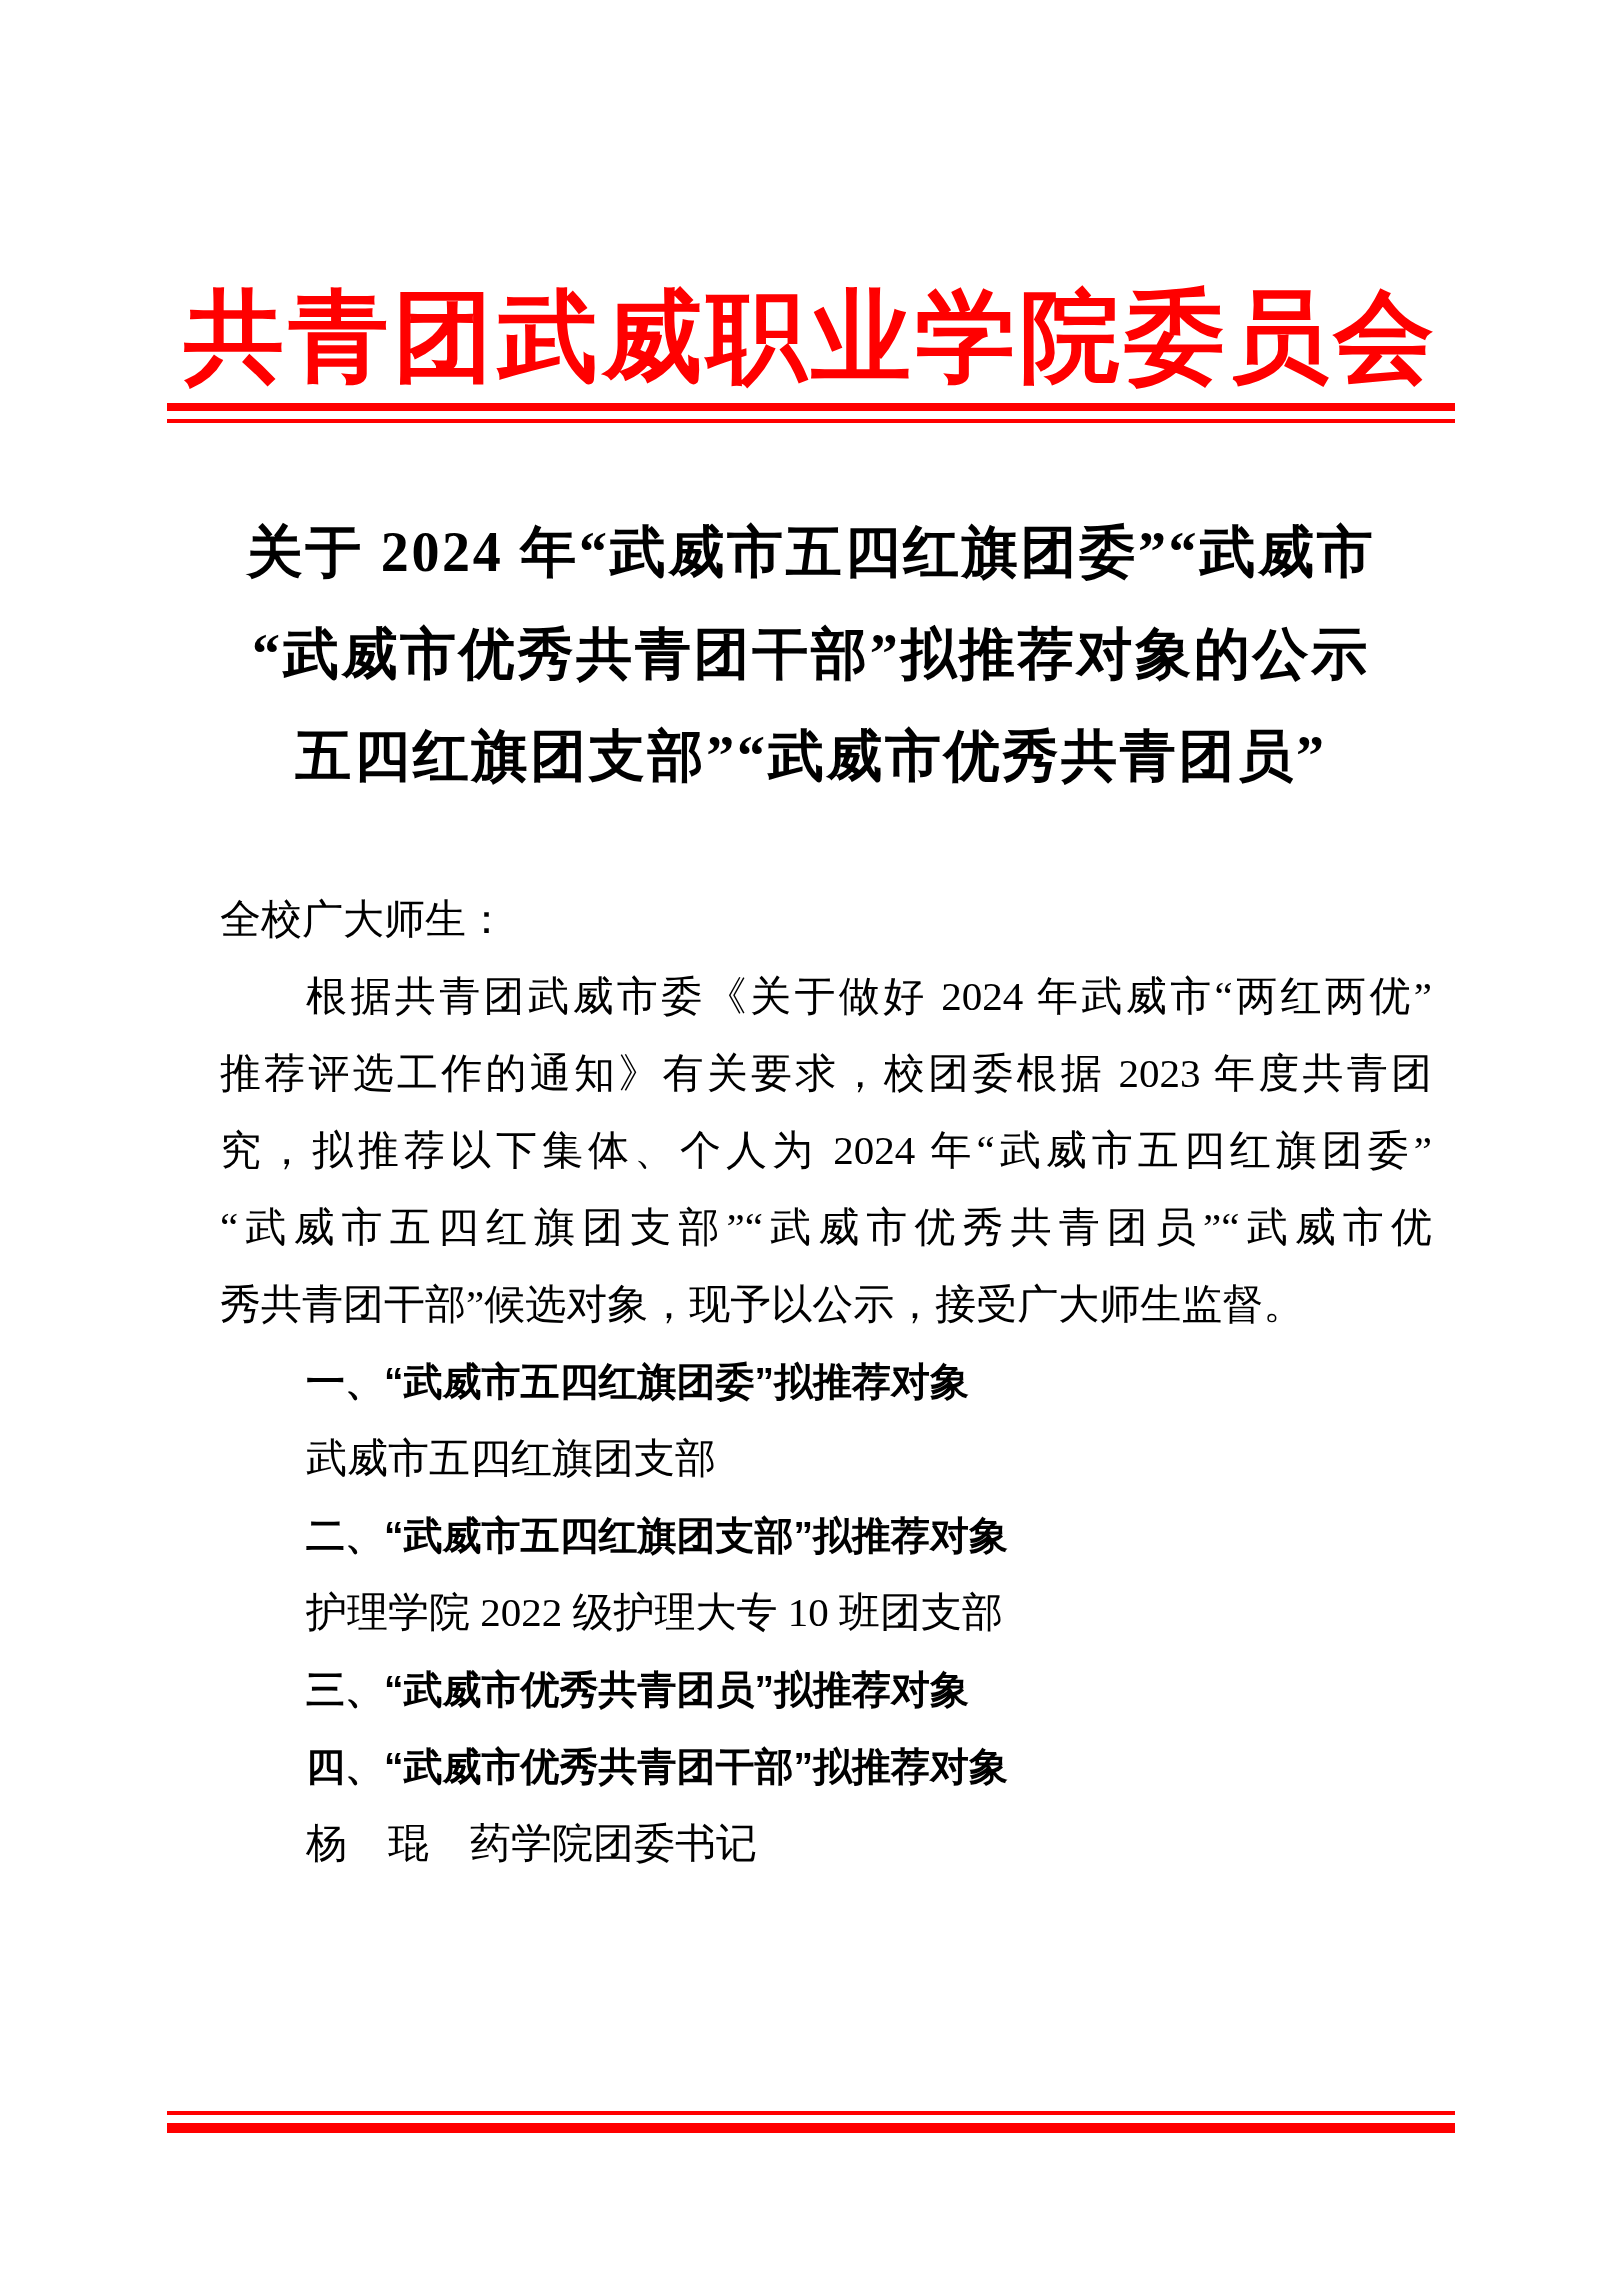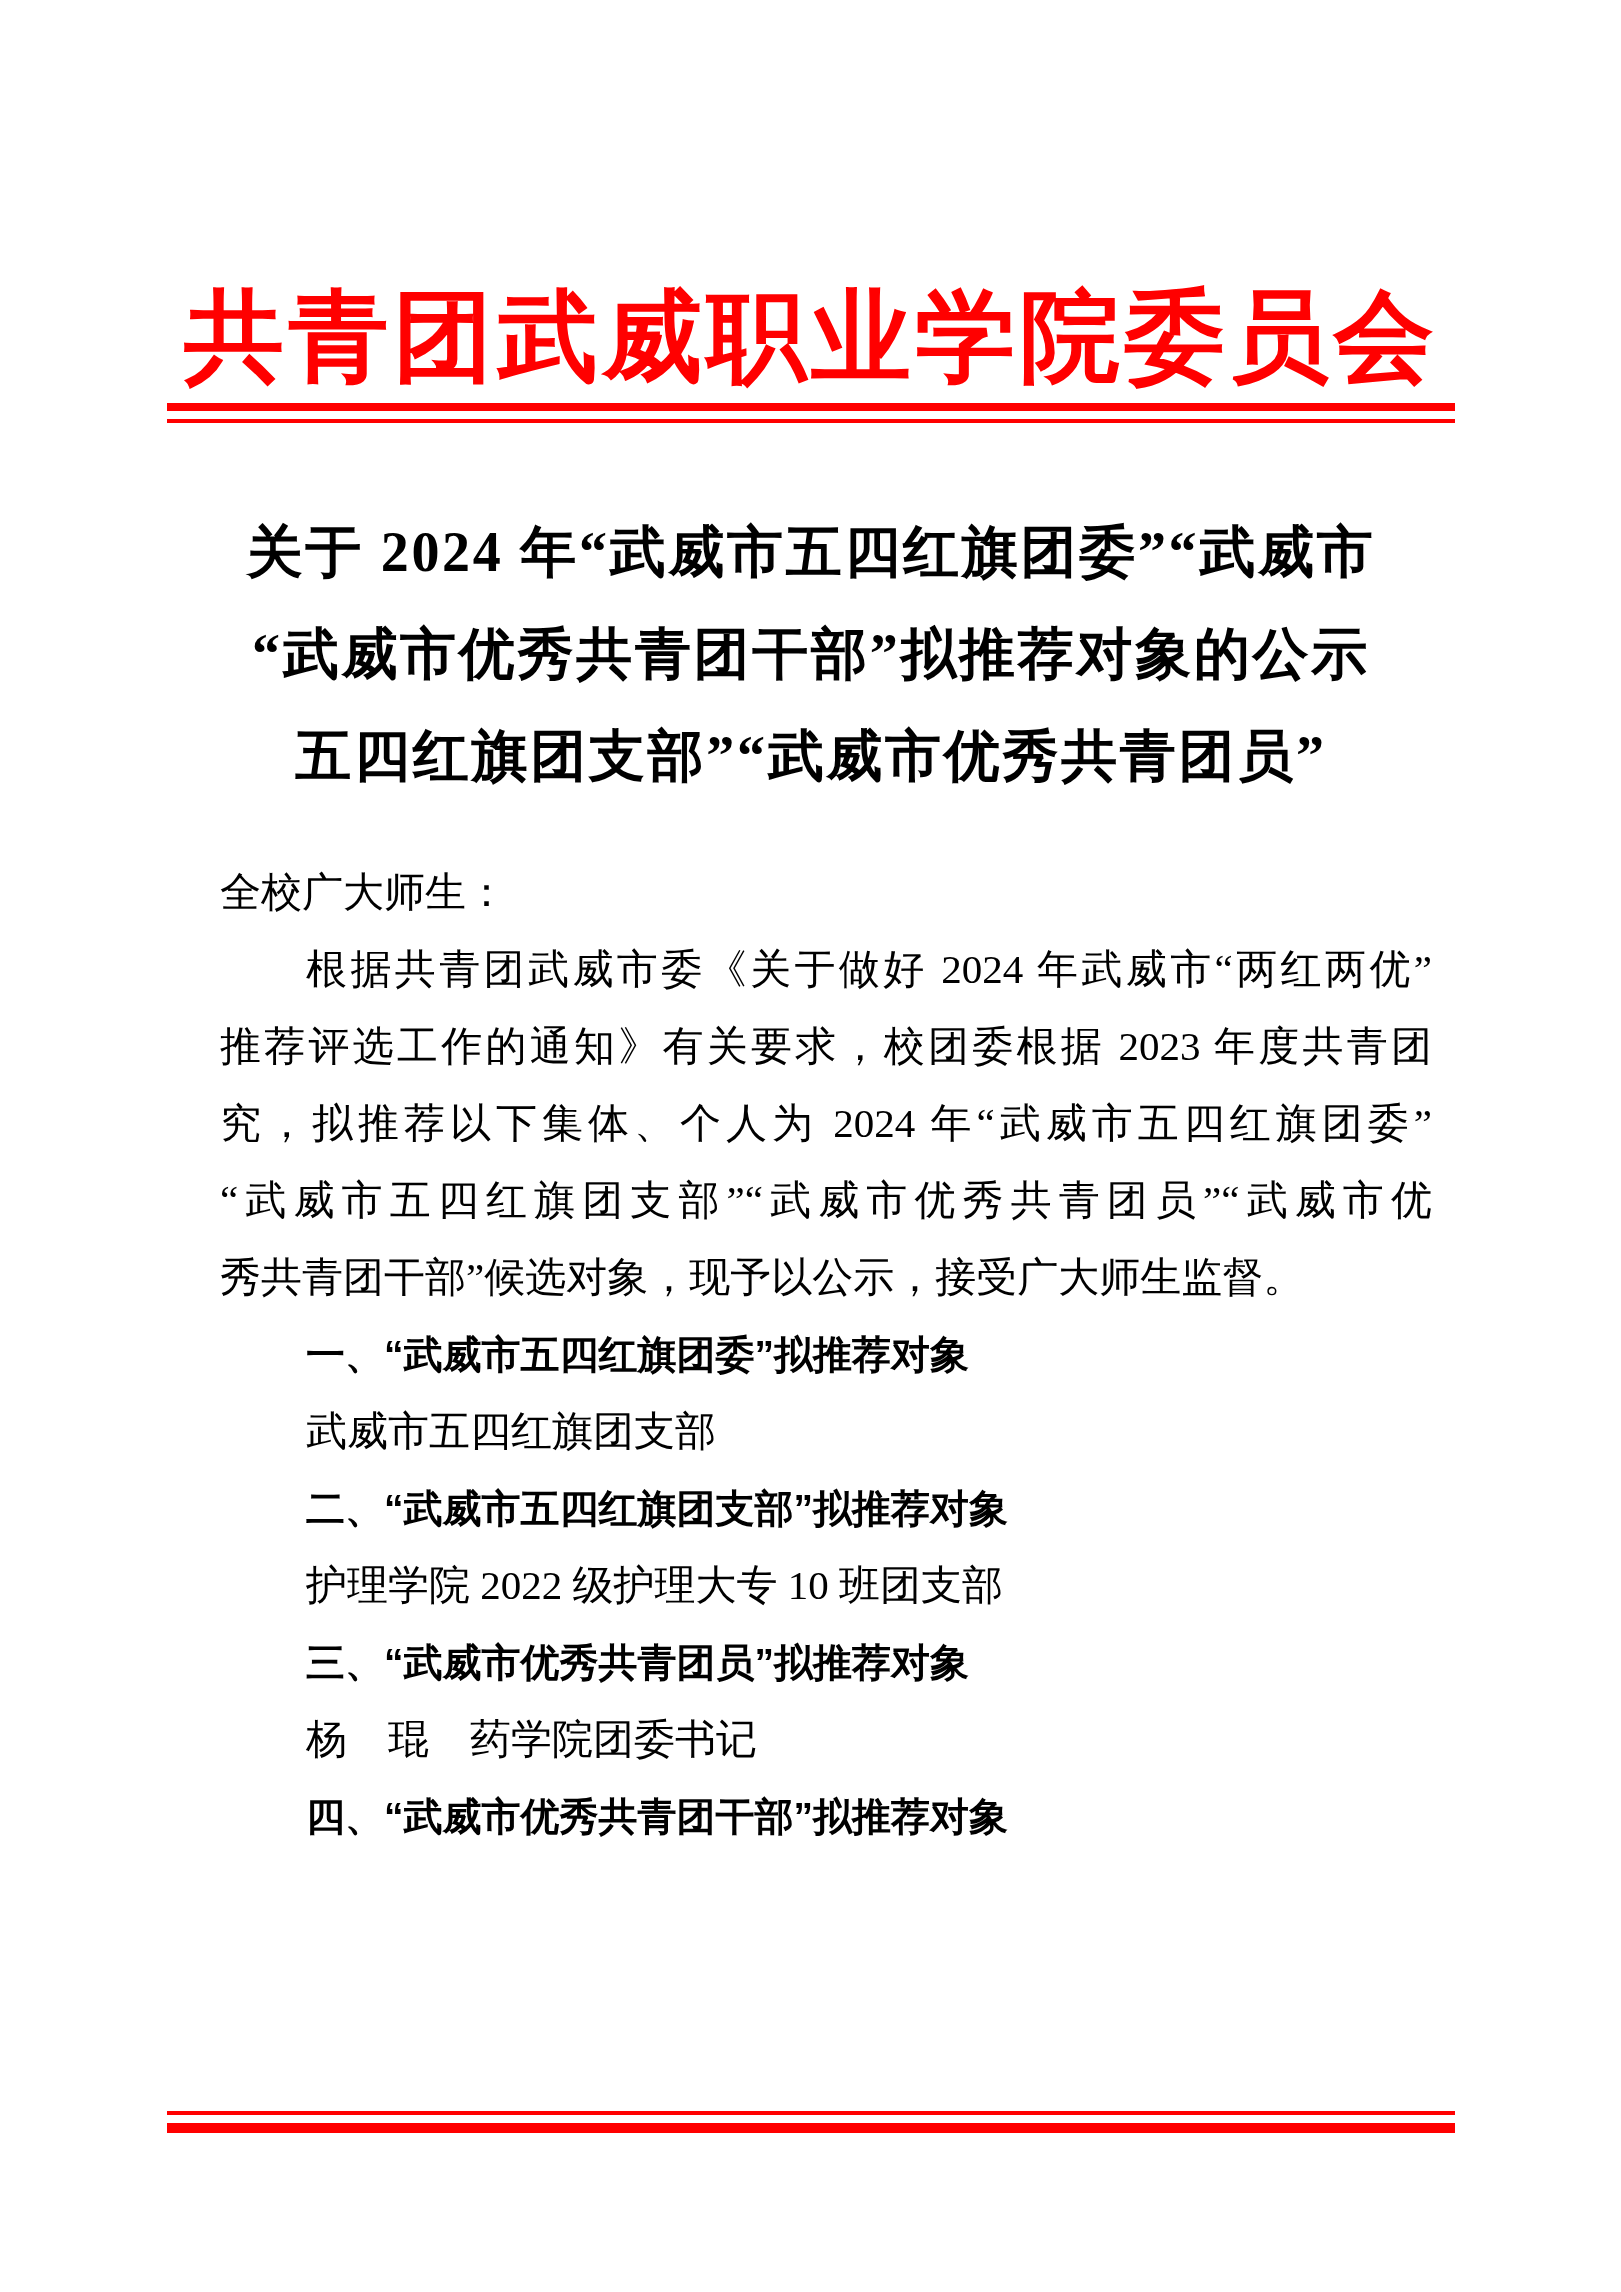--- a/index.html
+++ b/index.html
@@ -41,21 +41,21 @@
     top: 501px; left: 98px;
     width: 1426px;
     text-align: center;
     font-family: "Liberation Serif", serif;
     font-weight: bold;
     font-size: 56px;
   }
   .t-line { height: 102px; line-height: 102px; letter-spacing: 2.7px; white-space: nowrap; }
   .body-block {
     position: absolute;
-    top: 854px; left: 220px;
+    top: 881px; left: 220px;
     width: 1212px;
     font-size: 41px;
   }
   .b-line { height: 77px; line-height: 77px; white-space: nowrap; }
   .just {
     text-align: justify;
     text-align-last: justify;
     white-space: normal;
     overflow: hidden;
   }
@@ -94,21 +94,21 @@
     <div class="b-line">秀共青团干部”候选对象，现予以公示，接受广大师生监督。</div>
 
     <div class="b-line sec-heading">一、“武威市五四红旗团委”拟推荐对象</div>
     <div class="b-line sec-item">武威市五四红旗团支部</div>
 
     <div class="b-line sec-heading">二、“武威市五四红旗团支部”拟推荐对象</div>
     <div class="b-line sec-item">护理学院 2022 级护理大专 10 班团支部</div>
 
     <div class="b-line sec-heading">三、“武威市优秀共青团员”拟推荐对象</div>
 
+    <div class="b-line sec-heading">四、“武威市优秀共青团干部”拟推荐对象</div>
     <div class="b-line sec-item">杨　琨　药学院团委书记</div>
-    <div class="b-line sec-heading">四、“武威市优秀共青团干部”拟推荐对象</div>
   </div>
 
   <div class="rule rule-footer-thin"></div>
   <div class="rule rule-footer-thick"></div>
 
 </div>
 
 
 </body></html>

